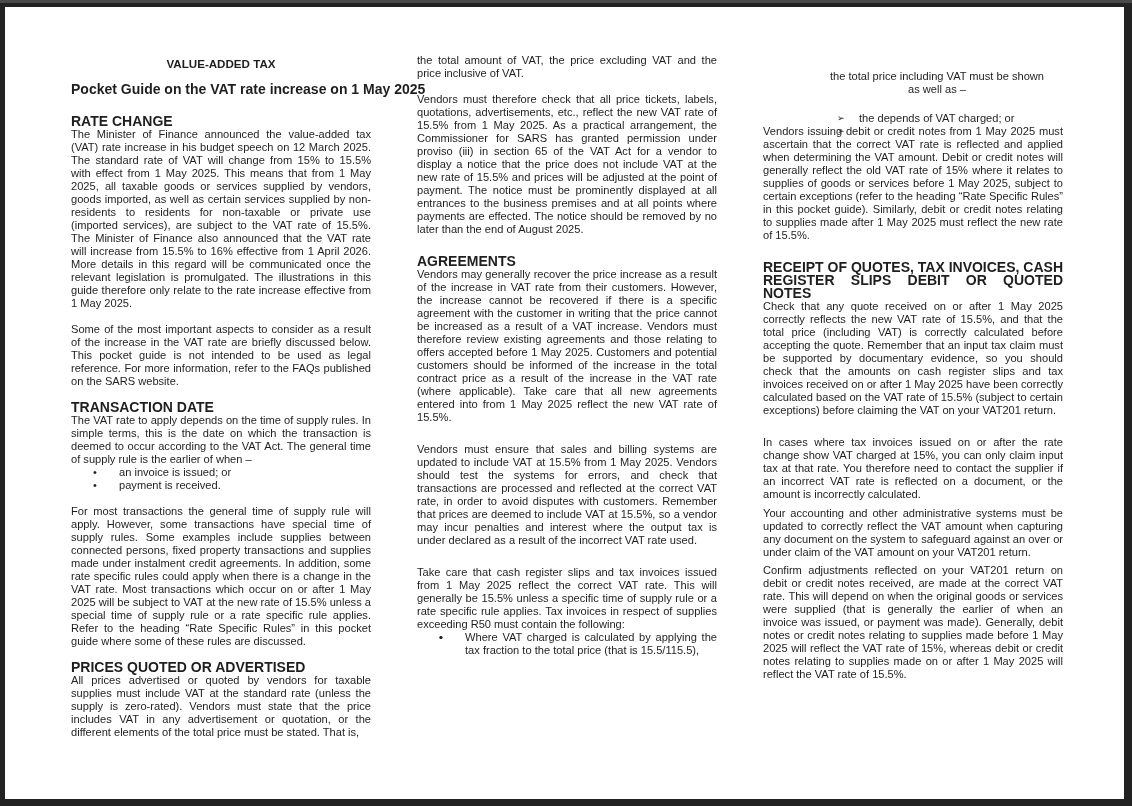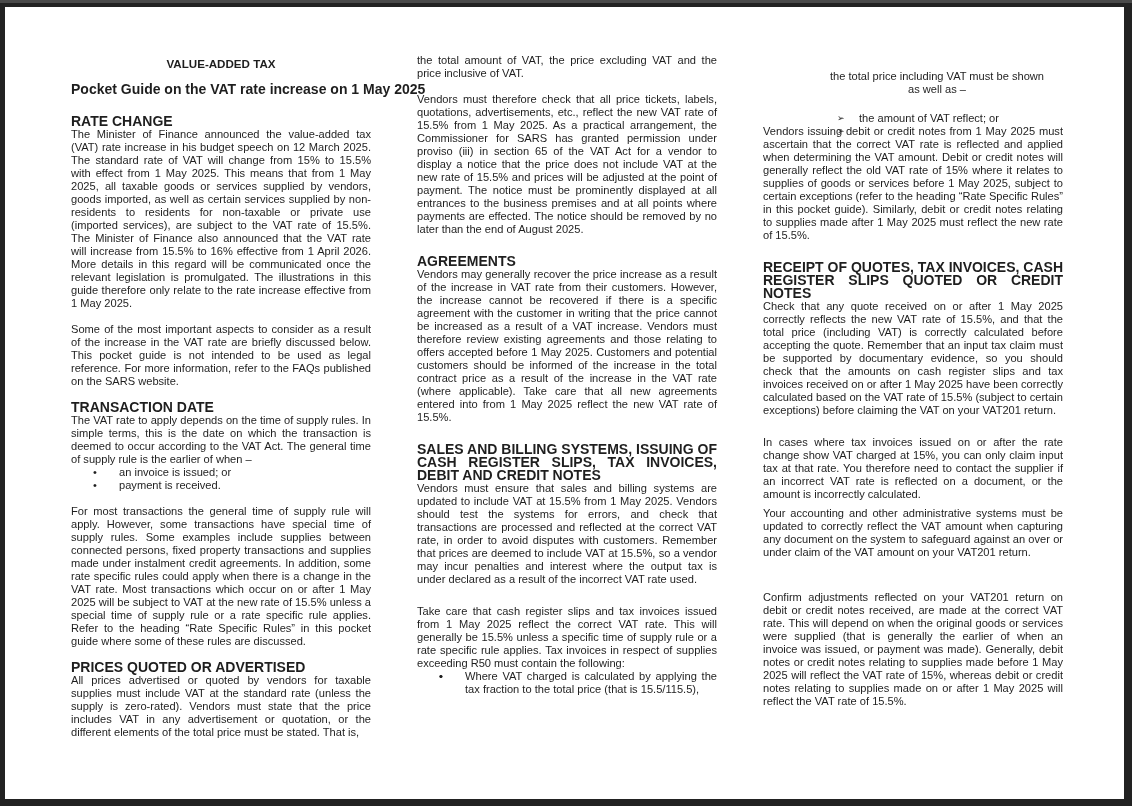--- a/index.html
+++ b/index.html
@@ -66,37 +66,36 @@
     <p class="tight">All prices advertised or quoted by vendors for taxable supplies must include VAT at the standard rate (unless the supply is zero-rated). Vendors must state that the price includes VAT in any advertisement or quotation, or the different elements of the total price must be stated. That is,</p>
   </div>
 
   <div class="col" id="col2">
     <p>the total amount of VAT, the price excluding VAT and the price inclusive of VAT.</p>
     <p style="margin-bottom:19px">Vendors must therefore check that all price tickets, labels, quotations, advertisements, etc., reflect the new VAT rate of 15.5% from 1 May 2025. As a practical arrangement, the Commissioner for SARS has granted permission under proviso (iii) in section 65 of the VAT Act for a vendor to display a notice that the price does not include VAT at the new rate of 15.5% and prices will be adjusted at the point of payment. The notice must be prominently displayed at all entrances to the business premises and at all points where payments are effected. The notice should be removed by no later than the end of August 2025.</p>
 
     <h2>AGREEMENTS</h2>
     <p style="margin-bottom:19px">Vendors may generally recover the price increase as a result of the increase in VAT rate from their customers. However, the increase cannot be recovered if there is a specific agreement with the customer in writing that the price cannot be increased as a result of a VAT increase. Vendors must therefore review existing agreements and those relating to offers accepted before 1 May 2025. Customers and potential customers should be informed of the increase in the total contract price as a result of the increase in the VAT rate (where applicable). Take care that all new agreements entered into from 1 May 2025 reflect the new VAT rate of 15.5%.</p>
 
-    <h2 class="just">SALES AND BILLING SYSTEMS, ISSUING OF CASH REGISTER SLIPS, TAX INVOICES, DEBIT AND CREDIT NOTES</h2>
     <p style="margin-bottom:19px">Vendors must ensure that sales and billing systems are updated to include VAT at 15.5% from 1 May 2025. Vendors should test the systems for errors, and check that transactions are processed and reflected at the correct VAT rate, in order to avoid disputes with customers. Remember that prices are deemed to include VAT at 15.5%, so a vendor may incur penalties and interest where the output tax is under declared as a result of the incorrect VAT rate used.</p>
     <p class="tight">Take care that cash register slips and tax invoices issued from 1 May 2025 reflect the correct VAT rate. This will generally be 15.5% unless a specific time of supply rule or a rate specific rule applies. Tax invoices in respect of supplies exceeding R50 must contain the following:</p>
     <ul class="bul2">
       <li><span class="mk">•</span></li>
       <li><span class="mk">•</span><span>Where VAT charged is calculated by applying the tax fraction to the total price (that is 15.5/115.5),</span></li>
     </ul>
   </div>
 
   <div class="col" id="col3">
     <p class="cont">the total price including VAT must be shown as well as –</p>
     <ul class="arrow">
-      <li><span class="mk">➢</span><span>the amount of VAT reflect; or</span></li>
+      <li><span class="mk">➢</span><span>the depends of VAT charged; or</span></li>
       <li><span class="mk">➢</span></li>
     </ul>
     <p style="margin-bottom:19px">Vendors issuing debit or credit notes from 1 May 2025 must ascertain that the correct VAT rate is reflected and applied when determining the VAT amount. Debit or credit notes will generally reflect the old VAT rate of 15% where it relates to supplies of goods or services before 1 May 2025, subject to certain exceptions (refer to the heading “Rate Specific Rules” in this pocket guide). Similarly, debit or credit notes relating to supplies made after 1 May 2025 must reflect the new rate of 15.5%.</p>
 
-    <h2 class="just">RECEIPT OF QUOTES, TAX INVOICES, CASH REGISTER SLIPS QUOTED OR CREDIT NOTES</h2>
+    <h2 class="just">RECEIPT OF QUOTES, TAX INVOICES, CASH REGISTER SLIPS DEBIT OR QUOTED NOTES</h2>
     <p style="margin-bottom:19px">Check that any quote received on or after 1 May 2025 correctly reflects the new VAT rate of 15.5%, and that the total price (including VAT) is correctly calculated before accepting the quote. Remember that an input tax claim must be supported by documentary evidence, so you should check that the amounts on cash register slips and tax invoices received on or after 1 May 2025 have been correctly calculated based on the VAT rate of 15.5% (subject to certain exceptions) before claiming the VAT on your VAT201 return.</p>
     <p style="margin-bottom:6px">In cases where tax invoices issued on or after the rate change show VAT charged at 15%, you can only claim input tax at that rate. You therefore need to contact the supplier if an incorrect VAT rate is reflected on a document, or the amount is incorrectly calculated.</p>
-    <p style="margin-bottom:32px">Your accounting and other administrative systems must be updated to correctly reflect the VAT amount when capturing any document on the system to safeguard against an over or under claim of the VAT amount on your VAT201 return.</p>
+    <p style="margin-bottom:5px">Your accounting and other administrative systems must be updated to correctly reflect the VAT amount when capturing any document on the system to safeguard against an over or under claim of the VAT amount on your VAT201 return.</p>
     <p>Confirm adjustments reflected on your VAT201 return on debit or credit notes received, are made at the correct VAT rate. This will depend on when the original goods or services were supplied (that is generally the earlier of when an invoice was issued, or payment was made). Generally, debit notes or credit notes relating to supplies made before 1 May 2025 will reflect the VAT rate of 15%, whereas debit or credit notes relating to supplies made on or after 1 May 2025 will reflect the VAT rate of 15.5%.</p>
   </div>
 
 </div>
 
 </body></html>

